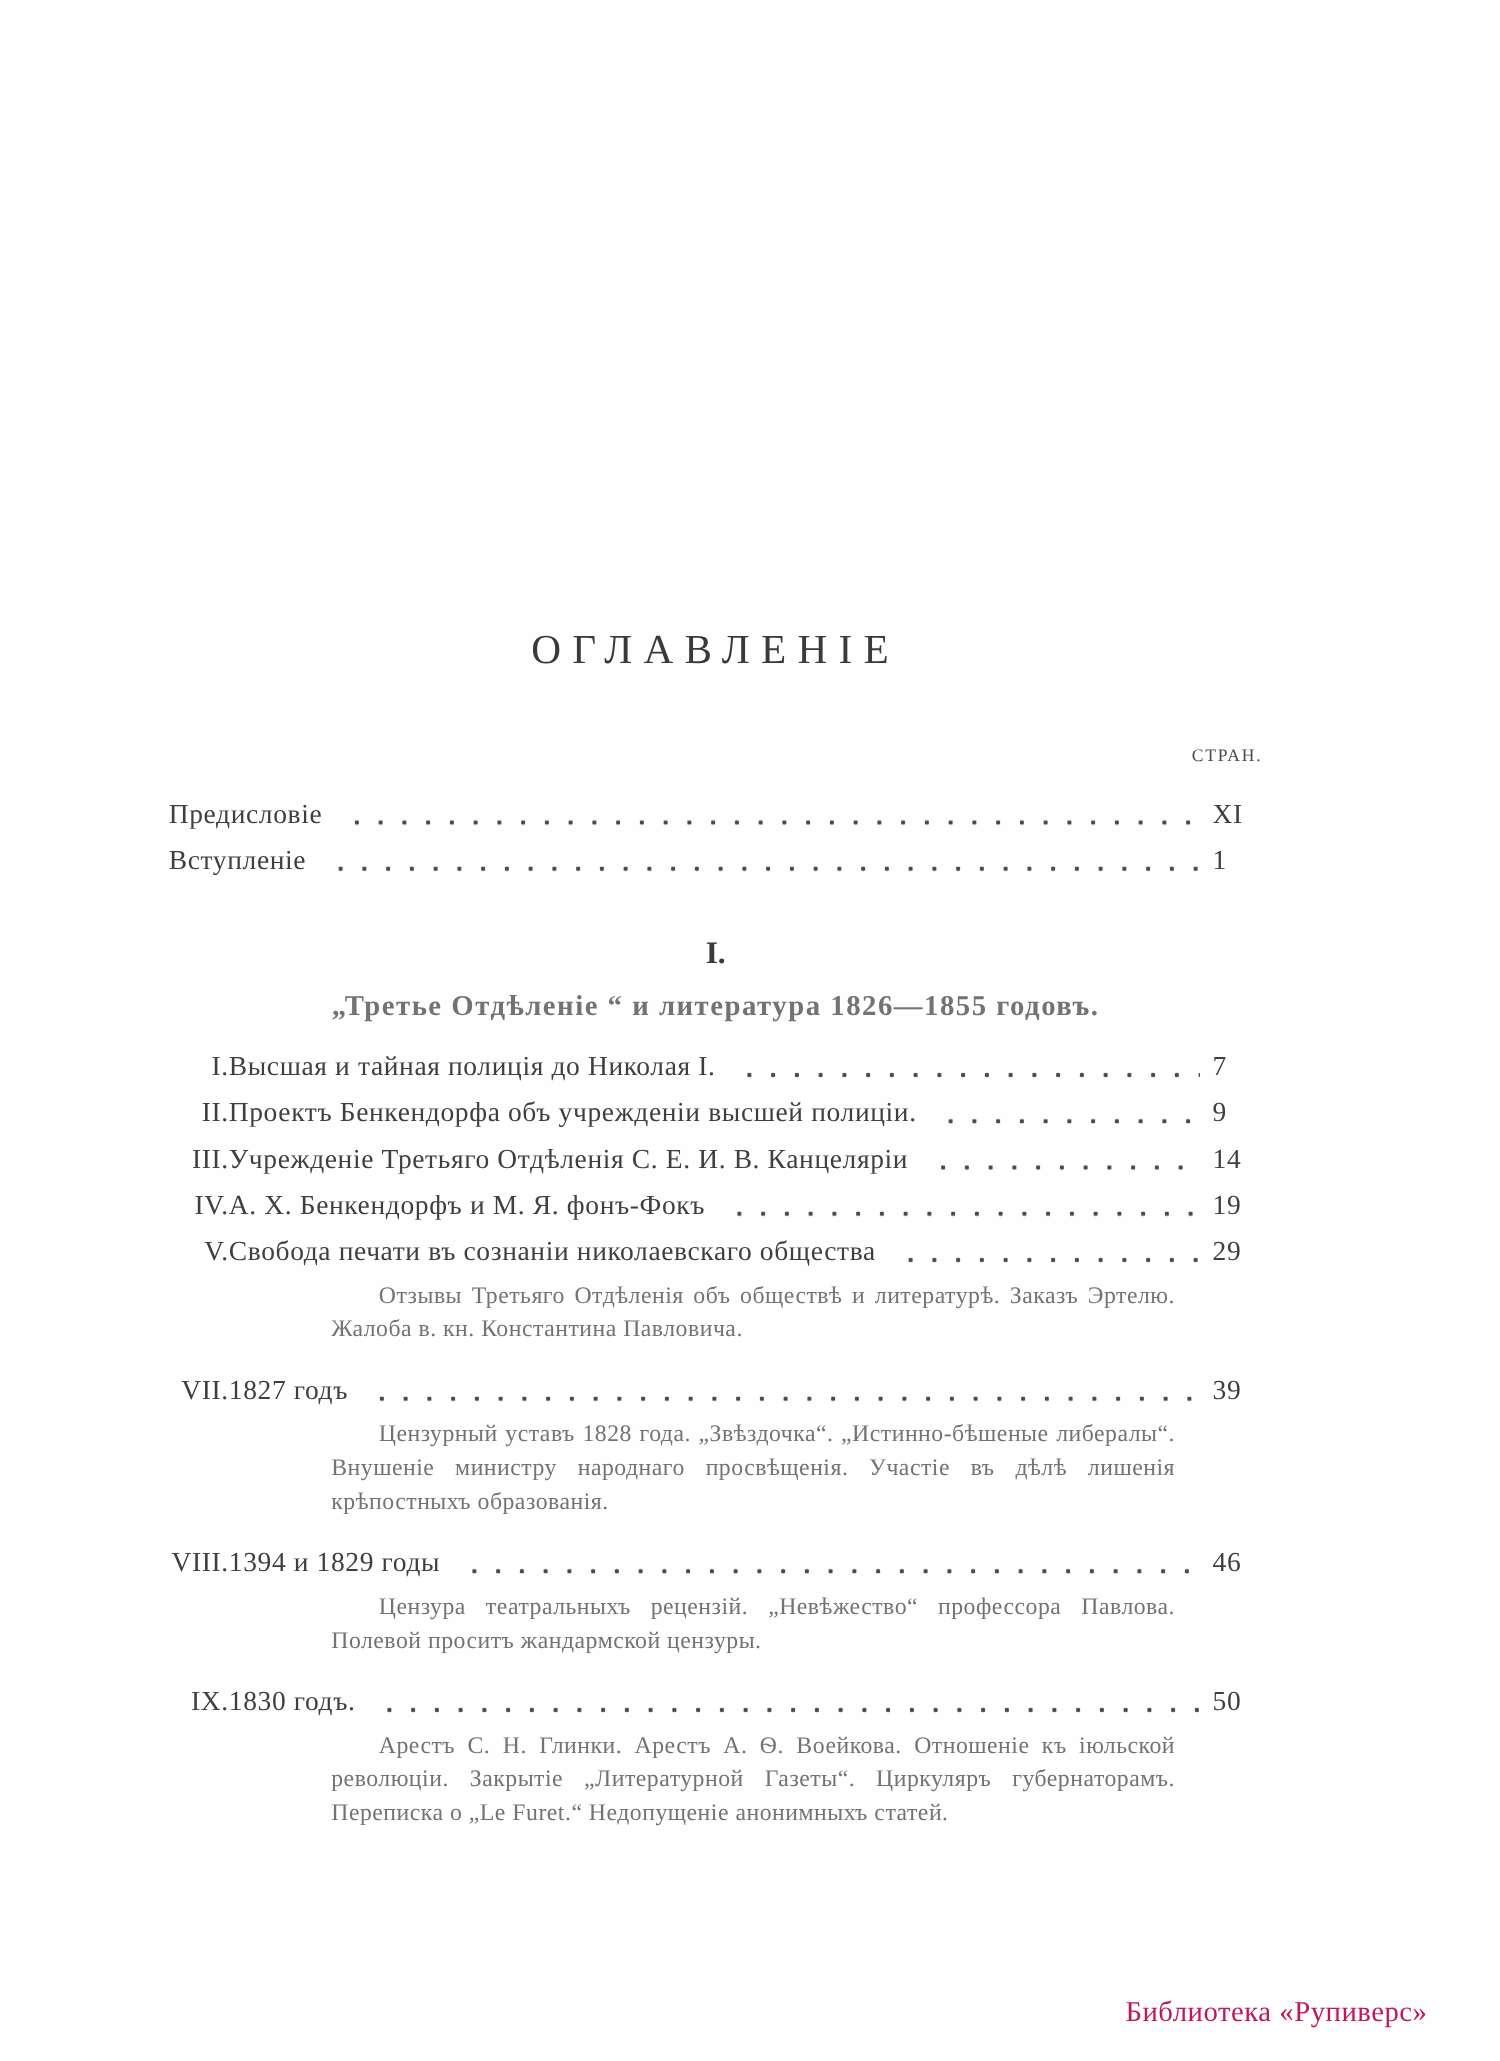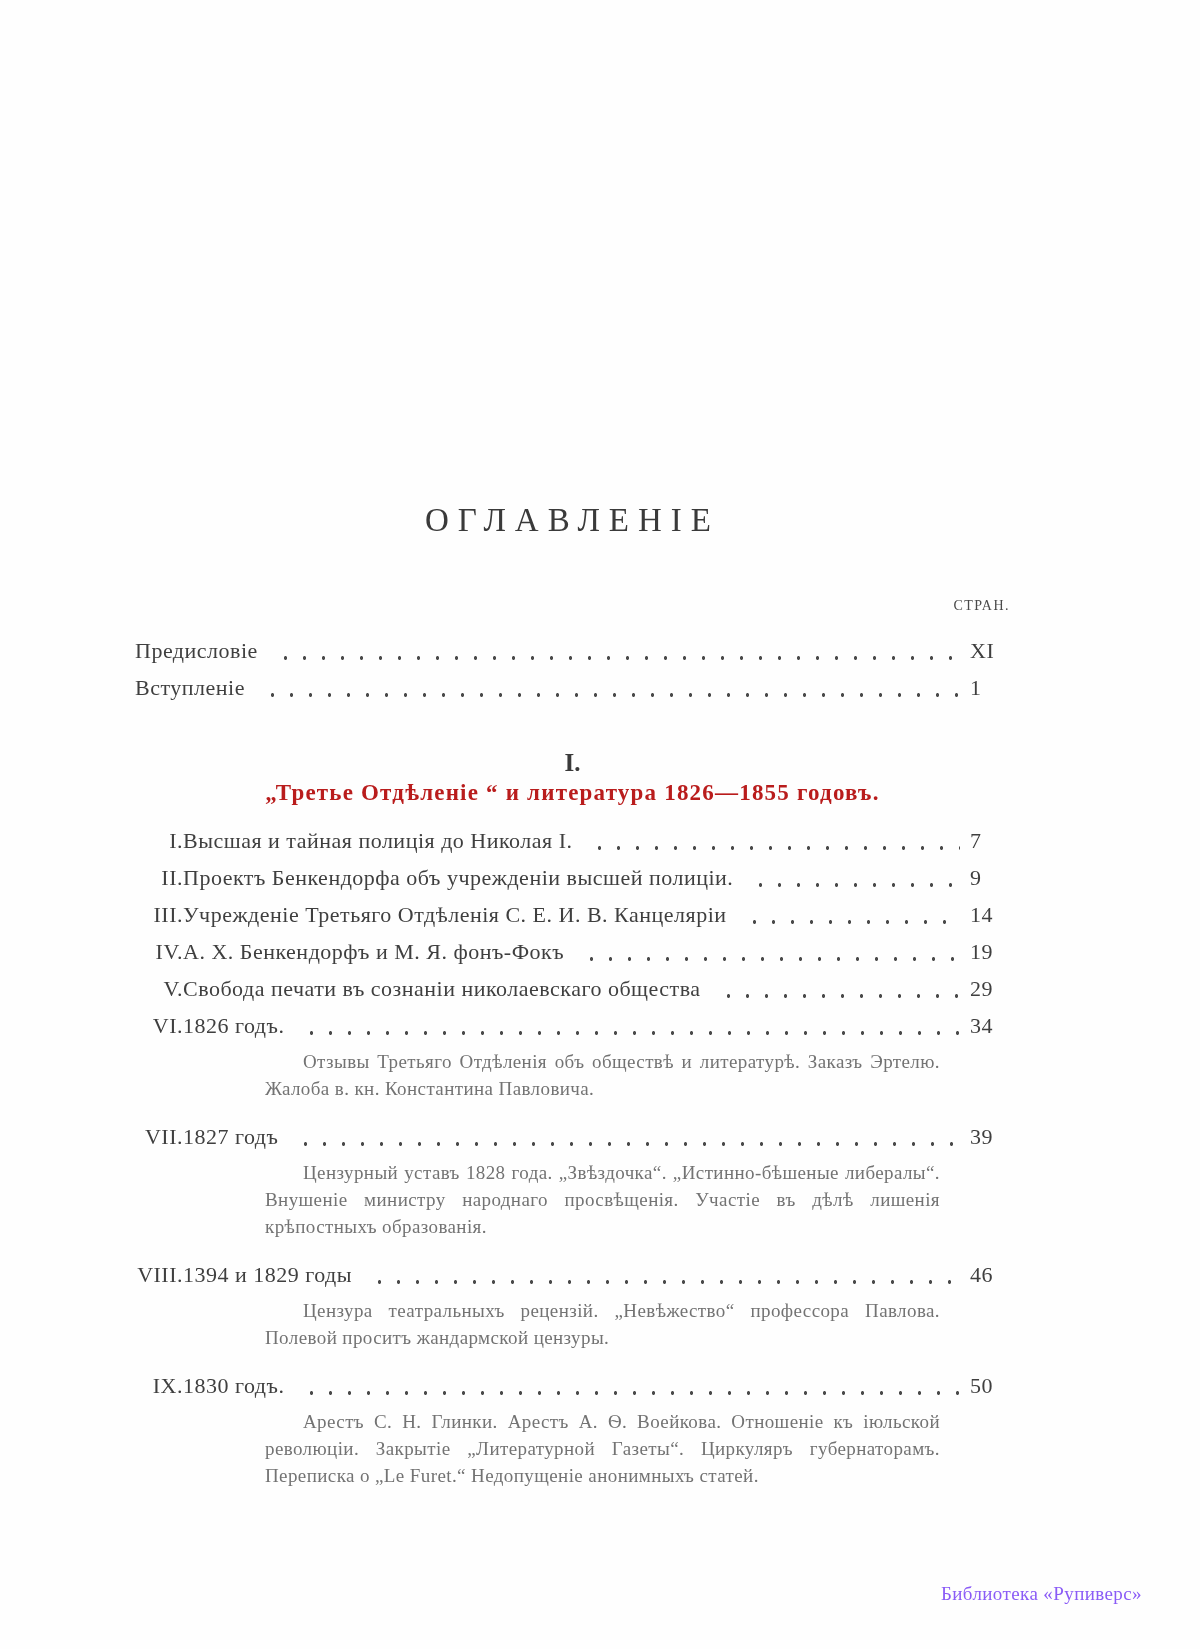--- a/index.html
+++ b/index.html
@@ -77,46 +77,47 @@
   }
   .section-number {
     margin-top: 42px;
     text-align: center;
     font-size: 25px;
     font-weight: 700;
     line-height: 30px;
     color: #3a3a3a;
   }
   .section-title {
+    margin-top: 12px;
     text-align: center;
     font-size: 23px;
     font-weight: 700;
     letter-spacing: 1.2px;
     line-height: 30px;
-    color: #b91c1c;
+    color: #737373;
   }
   .entries {
     margin-top: 14px;
   }
   .note {
     margin: 4px 70px 16px 130px;
     font-size: 19px;
     line-height: 27px;
     letter-spacing: 0.4px;
     text-indent: 38px;
     text-align: justify;
     color: #737373;
     white-space: normal;
   }
   .footer {
     position: absolute;
     right: 58px;
-    bottom: 44px;
-    font-size: 19px;
-    color: #8b5cf6;
+    bottom: 26px;
+    font-size: 23px;
+    color: #be185d;
     letter-spacing: 0.4px;
   }
 </style>
 </head>
 <body>
 
 <div class="page">
   <div class="content">
 
     <h1 class="title">ОГЛАВЛЕНІЕ</h1>
@@ -169,26 +170,20 @@
         <span class="pnum">19</span>
       </div>
 
       <div class="toc-row">
         <span class="num">V.</span>
         <span class="label">Свобода печати въ сознаніи николаевскаго общества</span>
         <span class="leader"></span>
         <span class="pnum">29</span>
       </div>
 
-      <div class="toc-row">
-        <span class="num">VI.</span>
-        <span class="label">1826 годъ.</span>
-        <span class="leader"></span>
-        <span class="pnum">34</span>
-      </div>
       <p class="note">Отзывы Третьяго Отдѣленія объ обществѣ и литературѣ. Заказъ Эртелю. Жалоба в. кн. Константина Павловича.</p>
 
       <div class="toc-row">
         <span class="num">VII.</span>
         <span class="label">1827 годъ</span>
         <span class="leader"></span>
         <span class="pnum">39</span>
       </div>
       <p class="note">Цензурный уставъ 1828 года. „Звѣздочка“. „Истинно-бѣшеные либералы“. Внушеніе министру народнаго просвѣщенія. Участіе въ дѣлѣ лишенія крѣпостныхъ образованія.</p>
 

